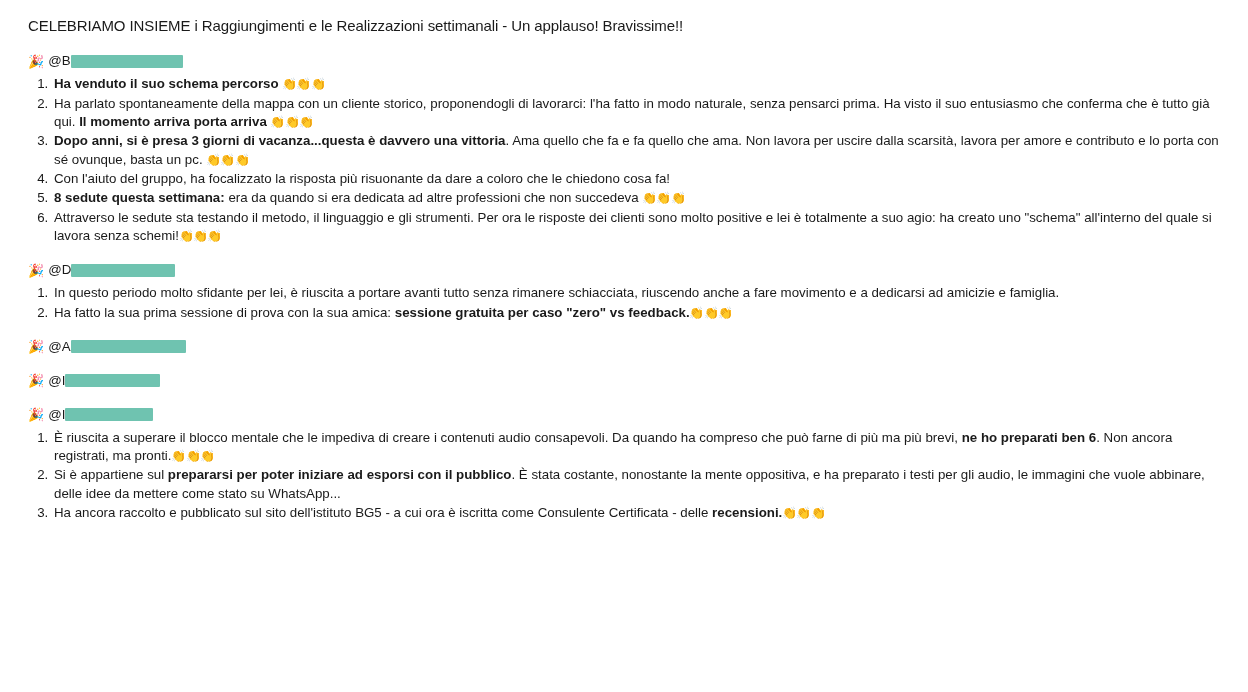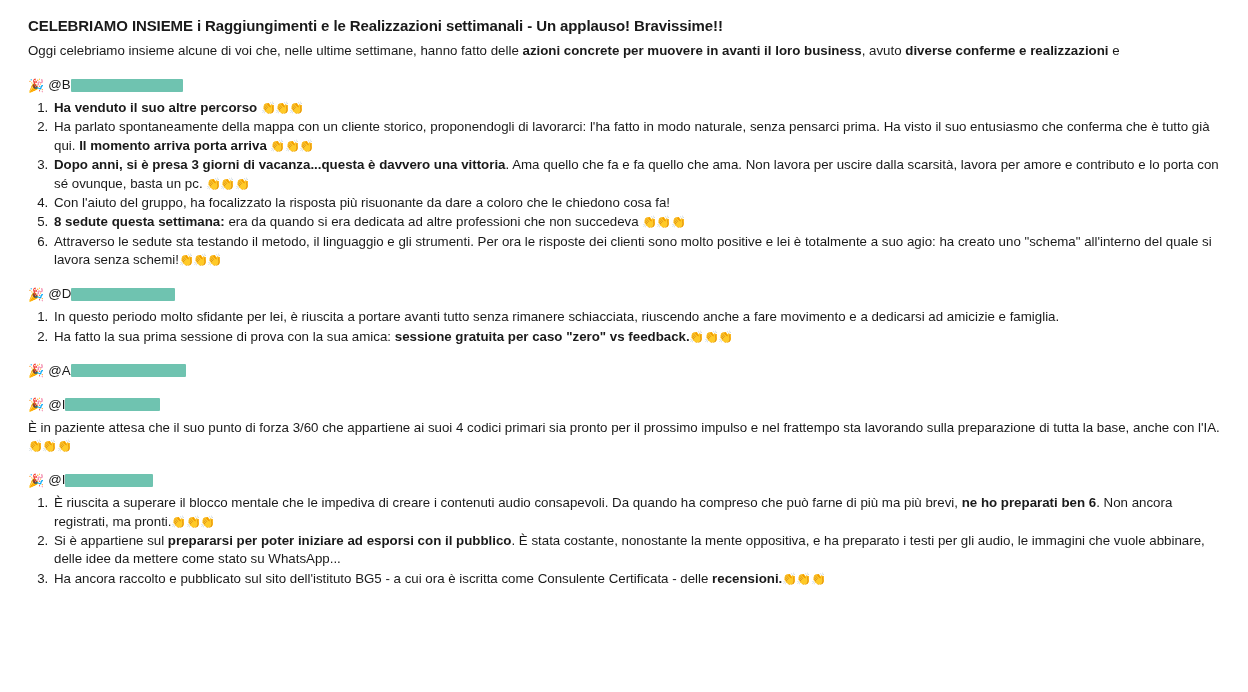--- a/index.html
+++ b/index.html
@@ -15,21 +15,21 @@
     font-size: 13.5px;
     line-height: 1.35;
     overflow: hidden;
   }
   .page {
     padding: 16px 28px 0 28px;
     box-sizing: border-box;
     width: 1248px;
   }
   .title {
-    font-weight: bold;
+    font-weight: normal;
     font-size: 15px;
     margin: 0 0 6px 0;
     letter-spacing: -0.1px;
   }
   .intro {
     margin: 0 0 2px 0;
     font-size: 13.3px;
   }
   .intro p {
     margin: 0 0 2px 0;
@@ -87,34 +87,33 @@
   }
 </style>
 </head>
 <body>
 
 <div class="page">
 
   <div class="title">CELEBRIAMO INSIEME i Raggiungimenti e le Realizzazioni settimanali - Un applauso! Bravissime!!</div>
 
   <div class="intro">
-    <p><span>Oggi celebriamo insieme alcune di voi che, nelle ultime settimane, hanno fatto delle </span><b>azioni concrete per muovere in avanti il loro business</b><span>, avuto </span><b>diverse conferme e realizzazioni</b><span> e</span></p>
   </div>
 
   <div id="people-container">
       <div class="person-block">
         <div class="person-header">
           <span class="party-icon">🎉</span>
           <span class="handle">
             <span class="at">@B</span>
             <span class="redacted" style="width: 112px; background: rgb(111, 195, 176);"></span>
           </span>
         </div>
         <ol>
-          <li><b>Ha venduto il suo altre percorso </b><span class="clap">👏👏👏</span></li>
+          <li><b>Ha venduto il suo schema percorso </b><span class="clap">👏👏👏</span></li>
           <li><span>Ha parlato spontaneamente della mappa con un cliente storico, proponendogli di lavorarci: l'ha fatto in modo naturale, senza pensarci prima. Ha visto il suo entusiasmo che conferma che è tutto già qui. </span><b>Il momento arriva porta arriva</b><span> </span><span class="clap">👏👏👏</span></li>
           <li><b>Dopo anni, si è presa 3 giorni di vacanza...questa è davvero una vittoria</b><span>. Ama quello che fa e fa quello che ama. Non lavora per uscire dalla scarsità, lavora per amore e contributo e lo porta con sé ovunque, basta un pc. </span><span class="clap">👏👏👏</span></li>
           <li><span>Con l'aiuto del gruppo, ha focalizzato la risposta più risuonante da dare a coloro che le chiedono cosa fa!</span></li>
           <li><b>8 sedute questa settimana:</b><span> era da quando si era dedicata ad altre professioni che non succedeva </span><span class="clap">👏👏👏</span></li>
           <li><span>Attraverso le sedute sta testando il metodo, il linguaggio e gli strumenti. Per ora le risposte dei clienti sono molto positive e lei è totalmente a suo agio: ha creato uno "schema" all'interno del quale si lavora senza  schemi!</span><span class="clap">👏👏👏</span></li>
         </ol>
       </div>
       <div class="person-block">
         <div class="person-header">
           <span class="party-icon">🎉</span>
@@ -138,21 +137,20 @@
         </div>
       </div>
       <div class="person-block">
         <div class="person-header">
           <span class="party-icon">🎉</span>
           <span class="handle">
             <span class="at">@I</span>
             <span class="redacted" style="width: 95px; background: rgb(111, 195, 176);"></span>
           </span>
         </div>
-        <p class="plain-para"><span>È in paziente attesa che il suo punto di forza 3/60 che appartiene ai suoi 4 codici primari sia pronto per il prossimo impulso e nel frattempo sta lavorando sulla preparazione di tutta la base, anche con l'IA. </span><span class="clap">👏👏👏</span></p>
       </div>
       <div class="person-block">
         <div class="person-header">
           <span class="party-icon">🎉</span>
           <span class="handle">
             <span class="at">@I</span>
             <span class="redacted" style="width: 88px; background: rgb(111, 195, 176);"></span>
           </span>
         </div>
         <ol>

